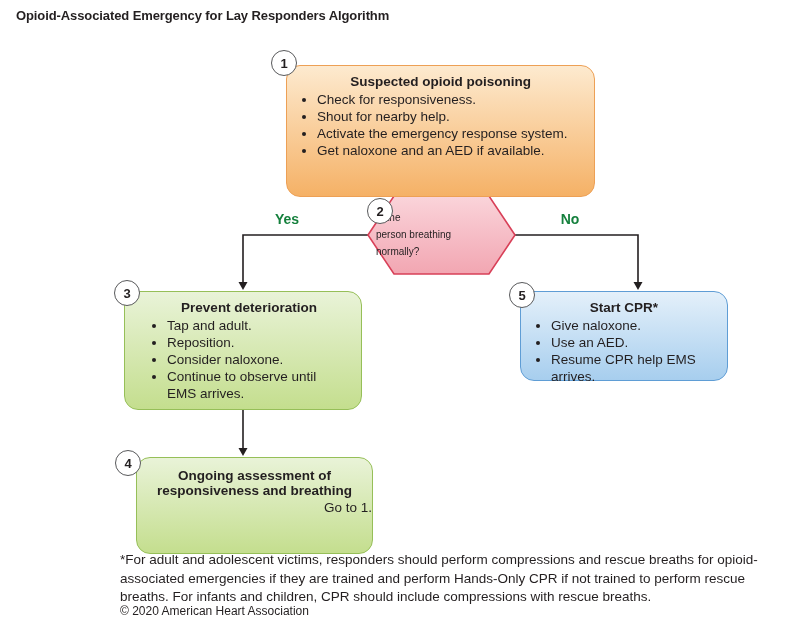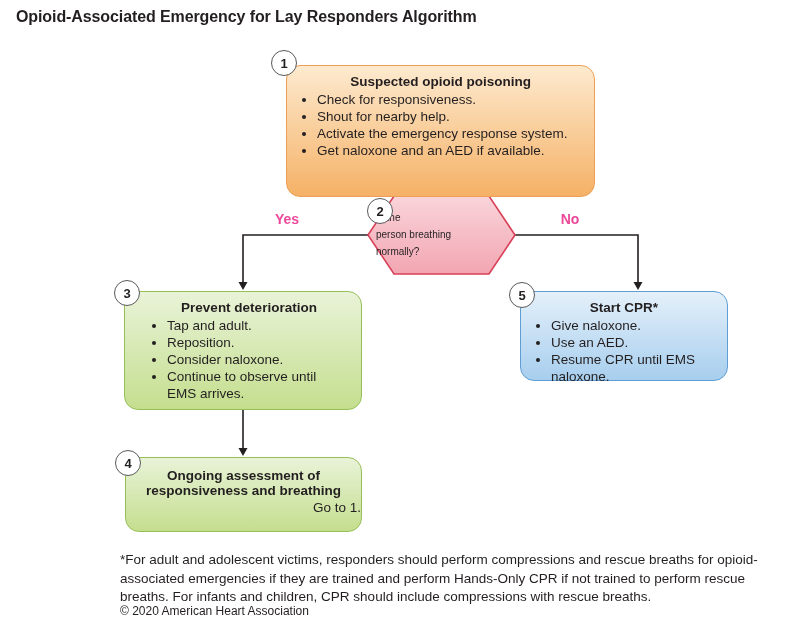--- a/index.html
+++ b/index.html
@@ -9,21 +9,21 @@
     height: 631px;
     background: #ffffff;
     font-family: "Liberation Sans", sans-serif;
     color: #231F20;
     overflow: hidden;
   }
   .page-title {
     position: absolute;
     left: 16px;
     top: 8px;
-    font-size: 16px;
+    font-size: 13px;
     font-weight: 700;
     letter-spacing: -0.1px;
   }
   svg.connectors {
     position: absolute;
     left: 0; top: 0;
     z-index: 1;
   }
   .node {
     position: absolute;
@@ -34,21 +34,21 @@
   .node-orange {
     left: 286px; top: 65px; width: 309px; height: 132px;
     background: linear-gradient(#FDEACF, #F5B166);
     border: 1.5px solid #EDA055;
   }
   .node-green { 
     background: linear-gradient(#E9F3D8, #C4DE8E);
     border: 1.5px solid #96BF58;
   }
   .node-g3 { left: 124px; top: 291px; width: 238px; height: 119px; padding-left: 12px; }
-  .node-g4 { left: 125px; top: 457px; width: 237px; height: 75px; }
+  .node-g4 { left: 136px; top: 457px; width: 237px; height: 97px; }
   .node-blue {
     left: 520px; top: 291px; width: 208px; height: 90px;
     background: linear-gradient(#E4F0FA, #A7CEEE);
     border: 1.5px solid #5F9DD5;
   }
   .node-title {
     font-weight: 700;
     text-align: center;
     font-size: 13.5px;
     margin: 8px 10px 2px;
@@ -91,21 +91,21 @@
   }
   .badge-1 { left: 271px; top: 50px; }
   .badge-2 { left: 367px; top: 198px; }
   .badge-3 { left: 114px; top: 280px; }
   .badge-4 { left: 115px; top: 450px; }
   .badge-5 { left: 509px; top: 282px; }
   .edge-label {
     position: absolute;
     font-weight: 700;
     font-size: 14px;
-    color: #ec4899;
+    color: #15803d;
     z-index: 2;
     text-align: center;
   }
   .label-yes { left: 265px; top: 211px; width: 44px; }
   .label-no  { left: 550px; top: 211px; width: 40px; }
   .footnote {
     position: absolute;
     left: 120px; top: 551px; width: 676px;
     font-size: 13.5px;
     line-height: 18.5px;
@@ -176,21 +176,21 @@
   <div class="node node-green node-g4">
     <div class="node-title" style="margin-top:10px;">Ongoing assessment of responsiveness and breathing</div>
     <div class="goto-line">Go to 1.</div>
   </div>
 
   <div class="node node-blue">
     <div class="node-title">Start CPR*</div>
     <ul>
       <li>Give naloxone.</li>
       <li>Use an AED.</li>
-      <li>Resume CPR until EMS naloxone.</li>
+      <li>Resume CPR help EMS arrives.</li>
     </ul>
   </div>
 
   <div class="badge badge-1">1</div>
   <div class="badge badge-2">2</div>
   <div class="badge badge-3">3</div>
   <div class="badge badge-4">4</div>
   <div class="badge badge-5">5</div>
 
   <div class="edge-label label-yes">Yes</div>

